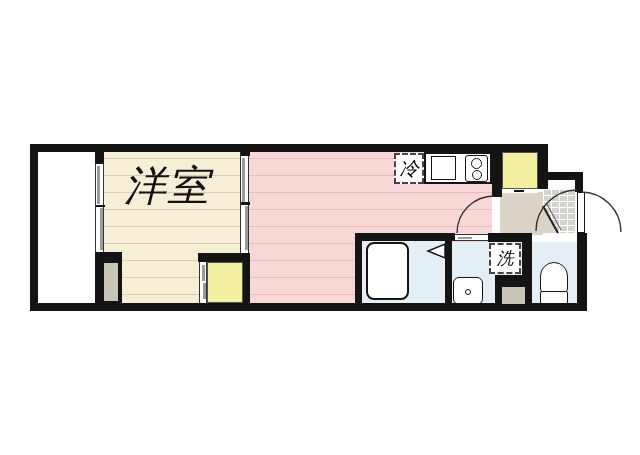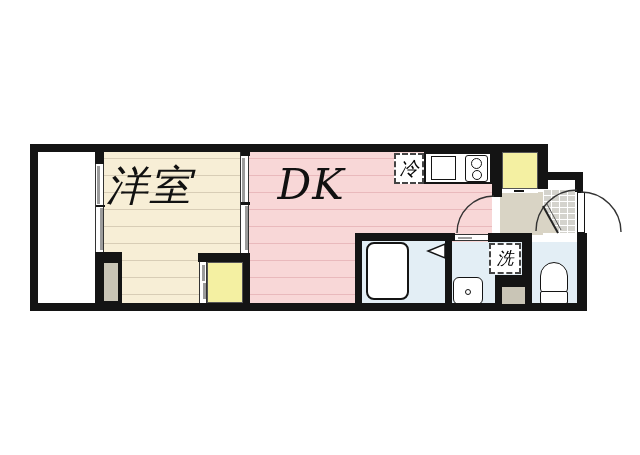--- a/index.html
+++ b/index.html
@@ -114,16 +114,15 @@
   <svg width="640" height="455">
     <path d="M 457 233 A 37 37 0 0 1 494 196" fill="none" stroke="#333" stroke-width="1.4"></path>
     <path d="M 581 192 A 40 40 0 0 1 621 232" fill="none" stroke="#333" stroke-width="1.4"></path>
     <path d="M 536 231 A 41 41 0 0 1 577 190" fill="none" stroke="#333" stroke-width="1.4"></path>
     <polygon points="543,206 543,233 558,233" fill="#d9d4c5"></polygon>
     <path d="M 543 206 L 558 233" stroke="#222" stroke-width="2" fill="none"></path>
     <path d="M 547 204 L 561 230" stroke="#555" stroke-width="1" fill="none"></path>
     <polygon points="445,244 445,258 428,251" fill="#ffffff" stroke="#141414" stroke-width="1.5"></polygon>
   </svg>
 
-  <div class="label big" style="left:149px;top:186px;">洋室</div>
-  <div class="label big" style="left:311px;top:185px;">DK</div>
+  <div class="label big" style="left:167px;top:186px;">洋室</div>
 
 </div>
 
 </body></html>

